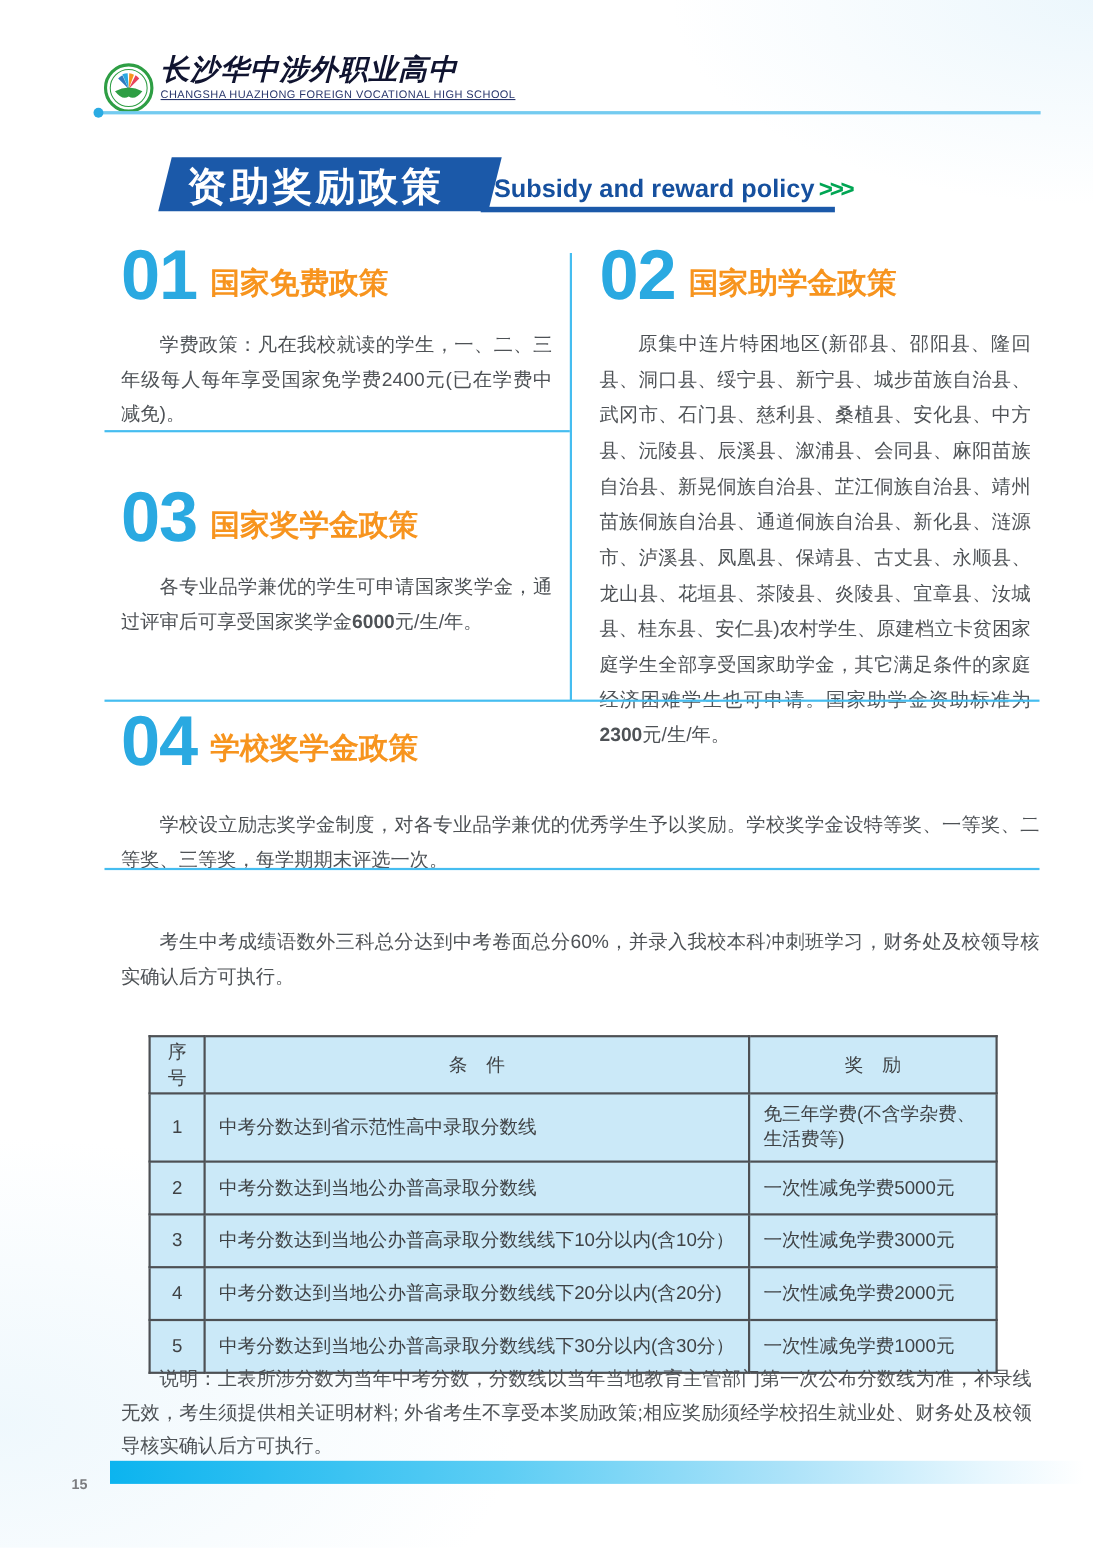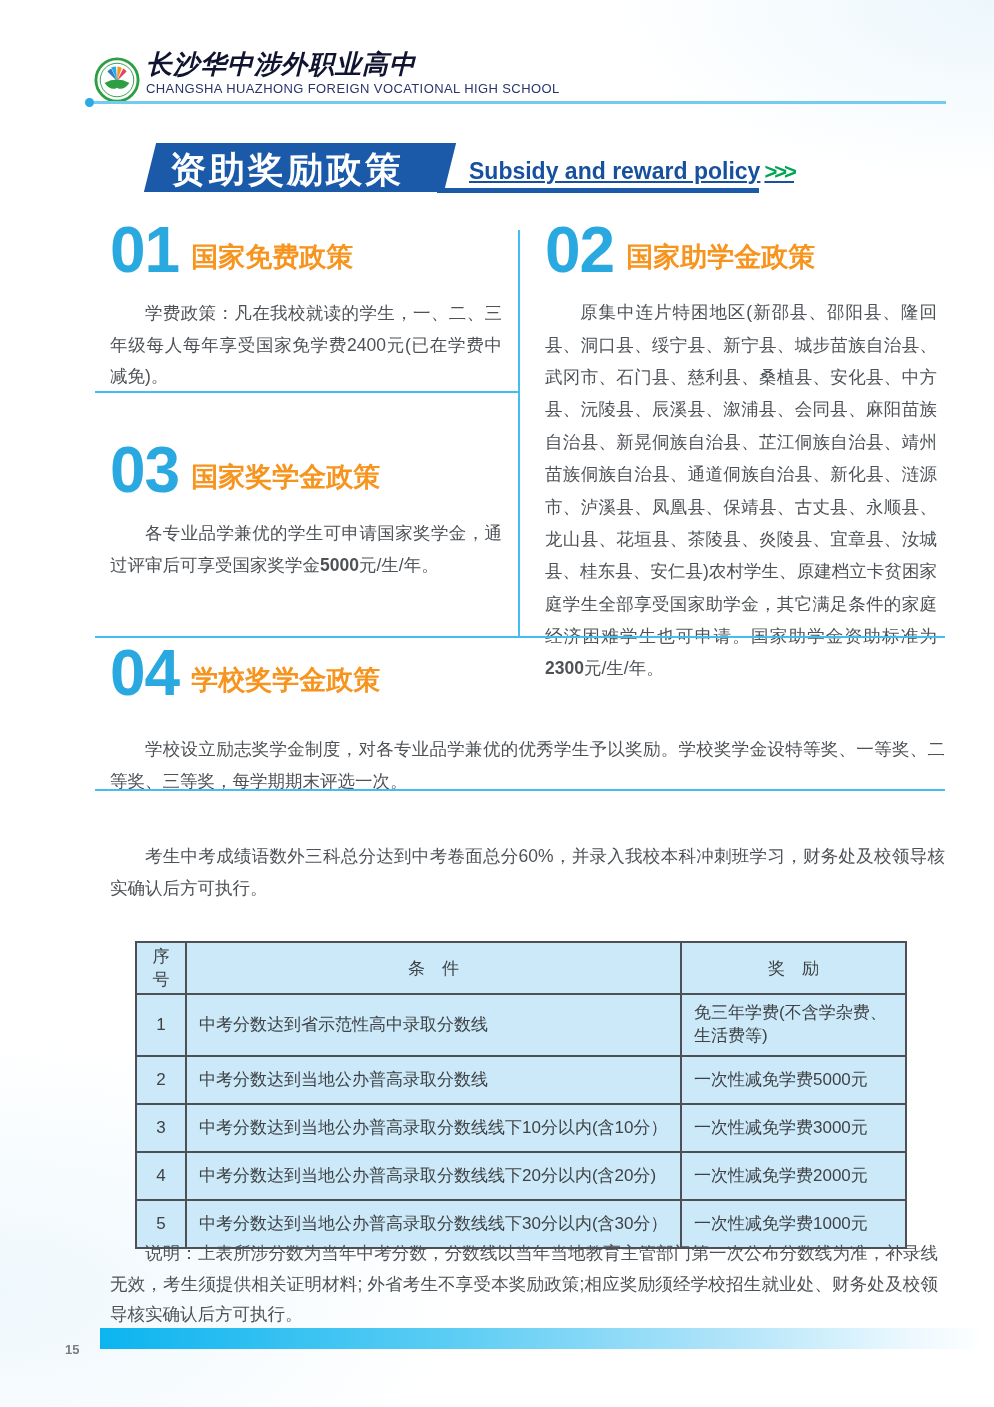--- a/index.html
+++ b/index.html
@@ -20,41 +20,41 @@
 
   
   .logo{position:absolute;left:94px;top:57px;width:46px;height:46px;}
   .school-names{position:absolute;left:146px;top:49px;}
   .school-cn{
     font-family:"DejaVu Serif","Liberation Serif",serif;
     font-style:italic;font-weight:700;
     font-size:26px;line-height:30px;color:#101430;letter-spacing:1px;
   }
   .school-en{
-    font-size:13px;letter-spacing:.4px;color:#27356b;margin-top:2px;white-space:nowrap;
+    font-size:10px;letter-spacing:.4px;color:#27356b;margin-top:2px;white-space:nowrap;text-decoration:underline;
   }
   .header-rule{
     position:absolute;left:88px;top:101px;width:858px;height:3px;background:#74cbf0;
   }
   .header-rule .dot{
     position:absolute;left:-3px;top:-3px;width:9px;height:9px;border-radius:50%;background:#2aabe3;
   }
 
   
   .banner-shape{
     position:absolute;left:150px;top:143px;width:300px;height:49px;
     background:#1b59a9;transform:skewX(-14deg);
   }
   .banner-cn{
     position:absolute;left:170px;top:146px;width:280px;
     font-size:36px;font-weight:700;color:#ffffff;letter-spacing:3px;white-space:nowrap;
   }
   .banner-en{
-    position:absolute;left:469px;top:158px;white-space:nowrap;
-    font-size:23px;font-weight:700;color:#16509e;letter-spacing:0px;text-decoration:underline;
+    position:absolute;left:449px;top:158px;white-space:nowrap;
+    font-size:23px;font-weight:700;color:#16509e;letter-spacing:0px;
   }
   .banner-arrows{
     font-size:22px;font-weight:700;color:#00a553;letter-spacing:-3px;margin-left:4px;
   }
   .banner-underline{
     position:absolute;left:437px;top:188px;width:322px;height:5px;background:#1b59a9;
   }
 
   
   .section{position:absolute;}
@@ -164,21 +164,21 @@
       <span class="sec-title">国家助学金政策</span>
     </div>
     <div class="sec-body"><span>原集中连片特困地区(新邵县、邵阳县、隆回县、洞口县、绥宁县、新宁县、城步苗族自治县、武冈市、石门县、慈利县、桑植县、安化县、中方县、沅陵县、辰溪县、溆浦县、会同县、麻阳苗族自治县、新晃侗族自治县、芷江侗族自治县、靖州苗族侗族自治县、通道侗族自治县、新化县、涟源市、泸溪县、凤凰县、保靖县、古丈县、永顺县、龙山县、花垣县、茶陵县、炎陵县、宜章县、汝城县、桂东县、安仁县)农村学生、原建档立卡贫困家庭学生全部享受国家助学金，其它满足条件的家庭经济困难学生也可申请。国家助学金资助标准为</span><span style="font-weight: bold; margin-top: 18px;">2300</span><span>元/生/年。</span></div>
   </div>
 
   <div class="section sec-03">
     <div class="sec-head">
       <span class="sec-num">03</span>
       <span class="sec-title">国家奖学金政策</span>
     </div>
-    <div class="sec-body"><span>各专业品学兼优的学生可申请国家奖学金，通过评审后可享受国家奖学金</span><span style="font-weight: bold;">5000</span><span>元/生/年。</span></div>
+    <div class="sec-body"><span>各专业品学兼优的学生可申请国家奖学金，通过评审后可享受国家奖学金</span><span style="font-weight: bold;">6000</span><span>元/生/年。</span></div>
   </div>
 
   <div class="section sec-04">
     <div class="sec-head">
       <span class="sec-num">04</span>
       <span class="sec-title">学校奖学金政策</span>
     </div>
     <div class="sec-body"><span>学校设立励志奖学金制度，对各专业品学兼优的优秀学生予以奖励。学校奖学金设特等奖、一等奖、二等奖、三等奖，每学期期末评选一次。</span></div>
   </div>
 

